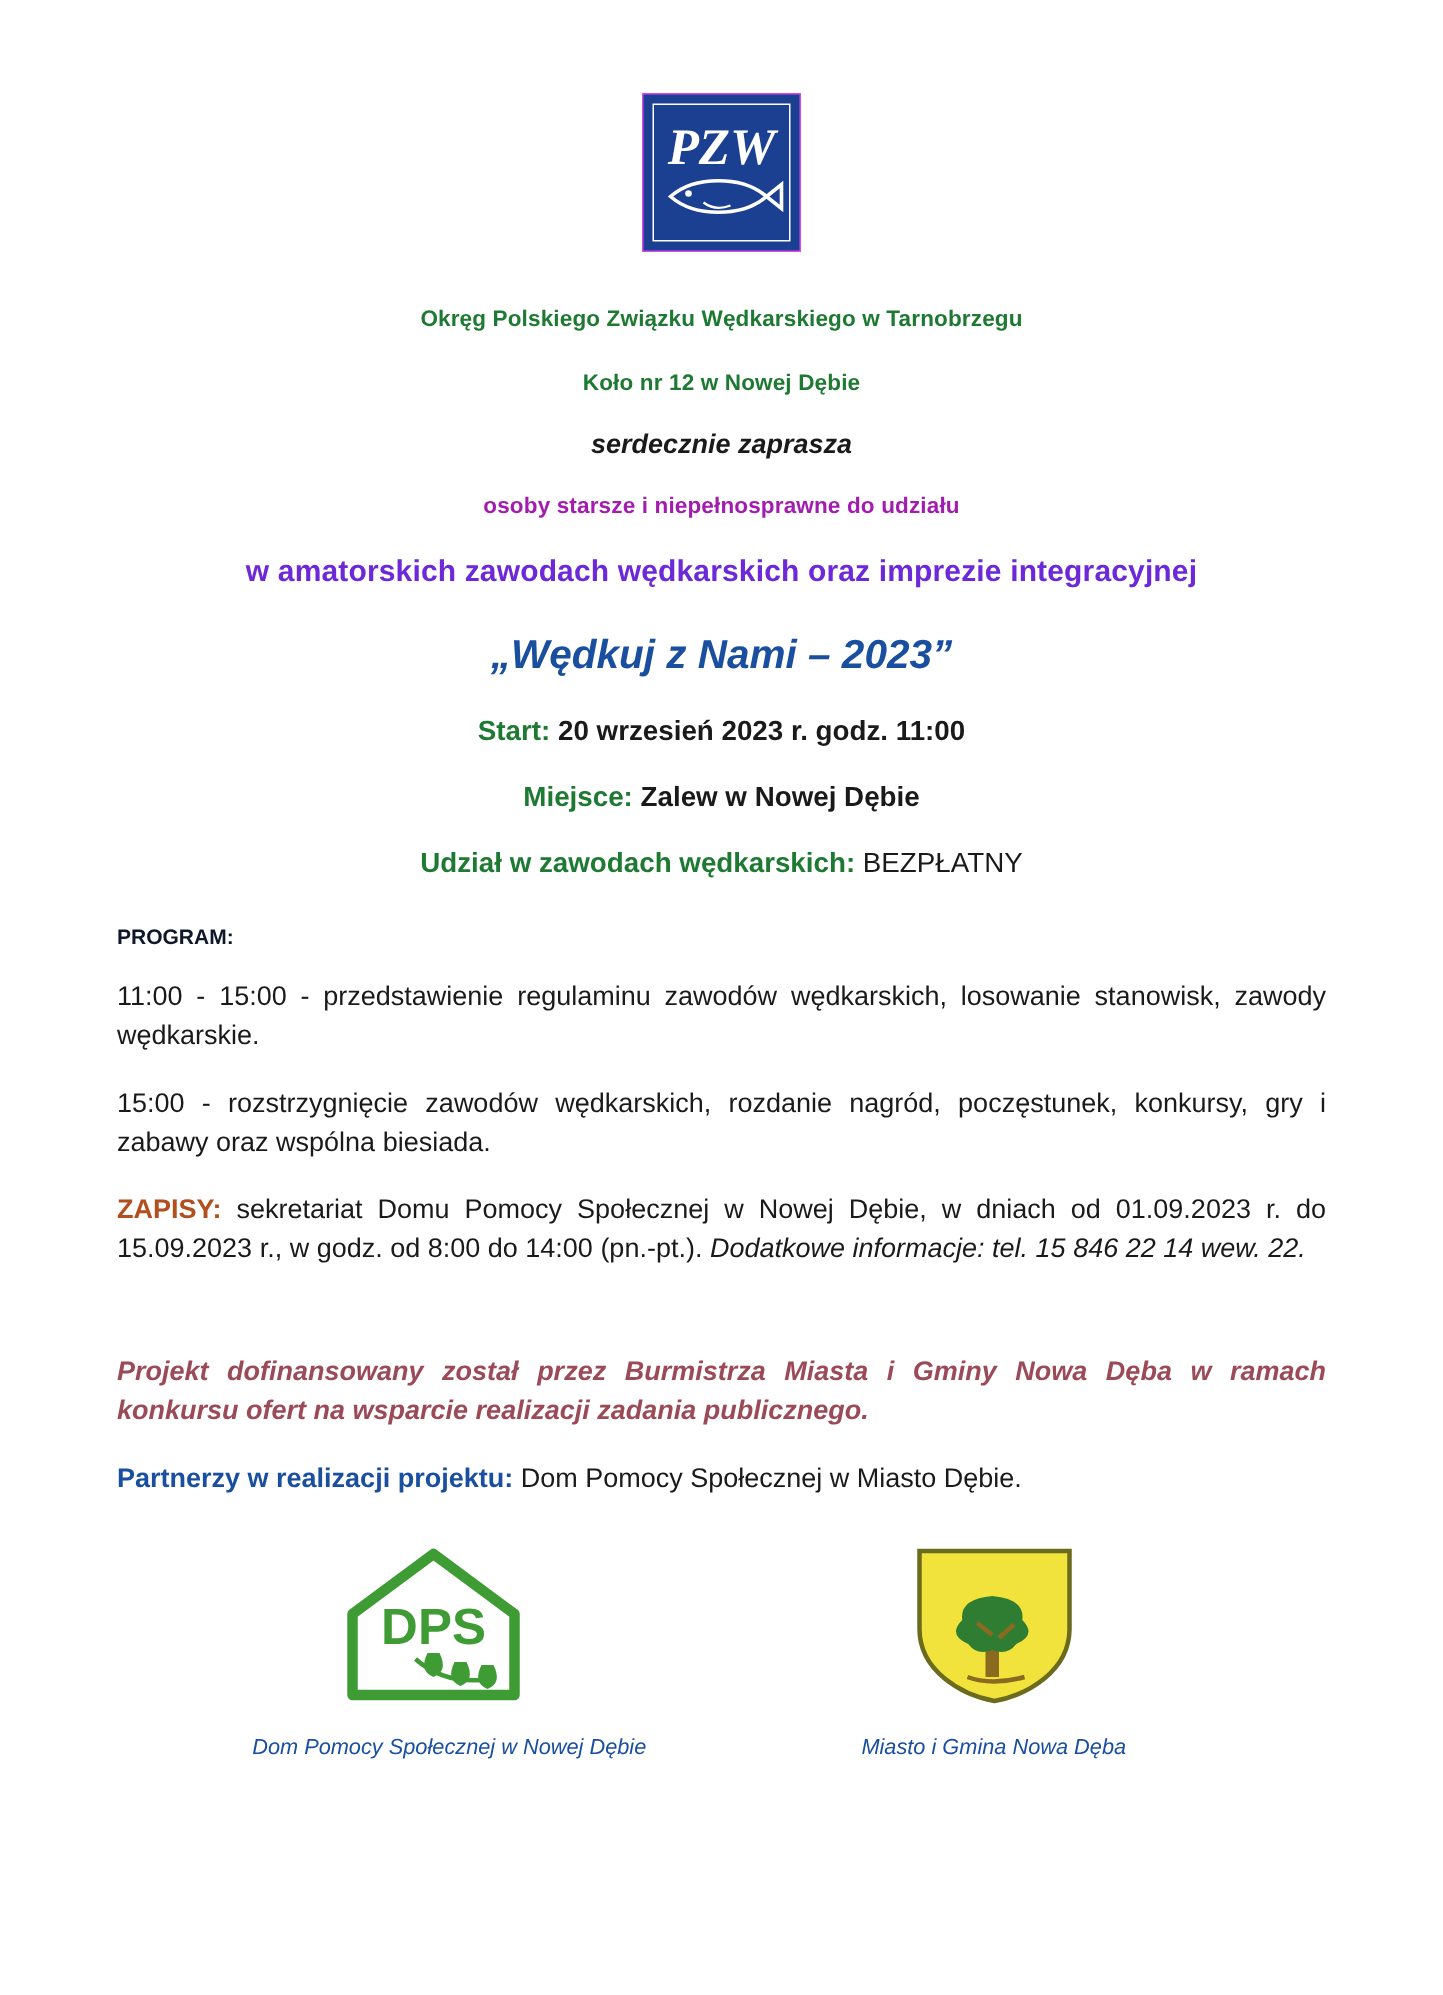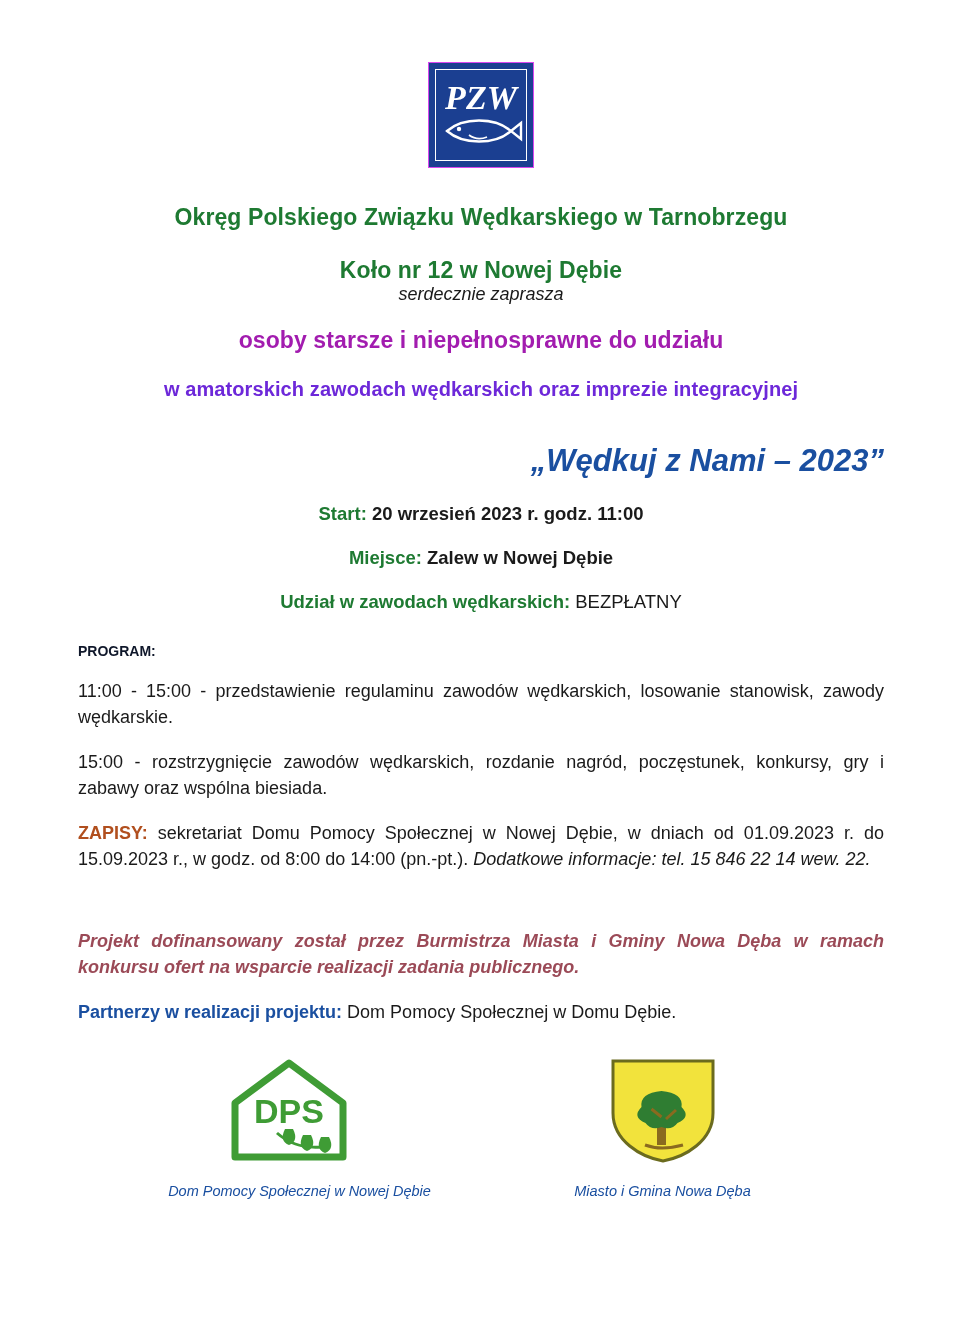--- a/index.html
+++ b/index.html
@@ -41,41 +41,42 @@
     inset: 6px;
     border: 1px solid #ffffff;
   }
   .pzw-logo svg { position: absolute; inset: 0; }
 
   
   .h-green {
     text-align: center;
     color: #1e7a32;
     font-weight: bold;
-    font-size: 23px;
+    font-size: 15px;
     letter-spacing: .1px;
   }
   .l1 { margin-top: 36px; }
   .l2 { margin-top: 26px; }
   .l3 {
-    font-style: italic;
-    font-size: 18px;
-    color: #1a1a1a;
-    font-weight: normal;
+    margin-top: 22px;
+    font-style: italic;
+    font-size: 18px;
+    color: #1a1a1a;
+    font-weight: bold;
     text-align: center;
   }
   .l4 { margin-top: 22px; color: #a21caf; }
   .l5 { margin-top: 24px; color: #6d28d9; font-size: 20px; }
   .title {
-    margin-top: 42px;
-    text-align: right;
+    margin-top: 28px;
+    text-align: center;
     color: #1a4fa0;
     font-weight: bold;
     font-style: italic;
-    font-size: 31px;
+    font-size: 27px;
   }
 
   .info {
     text-align: center;
     margin-top: 24px;
     font-size: 18.5px;
     color: #1a1a1a;
   }
   .info .key { color: #1e7a32; font-weight: bold; }
   .info .val { font-weight: bold; }
@@ -181,21 +182,21 @@
 
   <p class="body">
     <span class="zapisy-label">ZAPISY:</span>
     <span>sekretariat Domu Pomocy Społecznej w Nowej Dębie, w dniach od 01.09.2023 r. do 15.09.2023 r., w godz. od 8:00 do 14:00 (pn.-pt.).</span>
     <span class="ital">Dodatkowe informacje: tel. 15 846 22 14 wew. 22.</span>
   </p>
 
   <p class="funding">Projekt dofinansowany został przez Burmistrza Miasta i Gminy Nowa Dęba w ramach konkursu ofert na wsparcie realizacji zadania publicznego.</p>
 
   <p class="partners">
-    <span class="plabel">Partnerzy w realizacji projektu</span><span class="plabel">:</span><span> Dom Pomocy Społecznej w Domu Dębie.</span>
+    <span class="plabel">Partnerzy w realizacji projektu</span><span class="plabel">:</span><span> Dom Pomocy Społecznej w Miasto Dębie.</span>
   </p>
 
   <div class="logos-row">
 
     <div class="logo-col">
       <span class="dps">
         <svg width="170" height="108" viewBox="0 0 170 108" aria-hidden="true">
           <path d="M20 46 L74 6 L128 46 L128 100 L20 100 Z" fill="none" stroke="#3f9c35" stroke-width="7" stroke-linejoin="round"></path>
           <text x="74" y="66" text-anchor="middle" font-family="Liberation Sans, sans-serif" font-size="34" font-weight="bold" fill="#3f9c35">DPS</text>
           <path d="M62 76 q18 16 44 14" fill="none" stroke="#3f9c35" stroke-width="3"></path>

